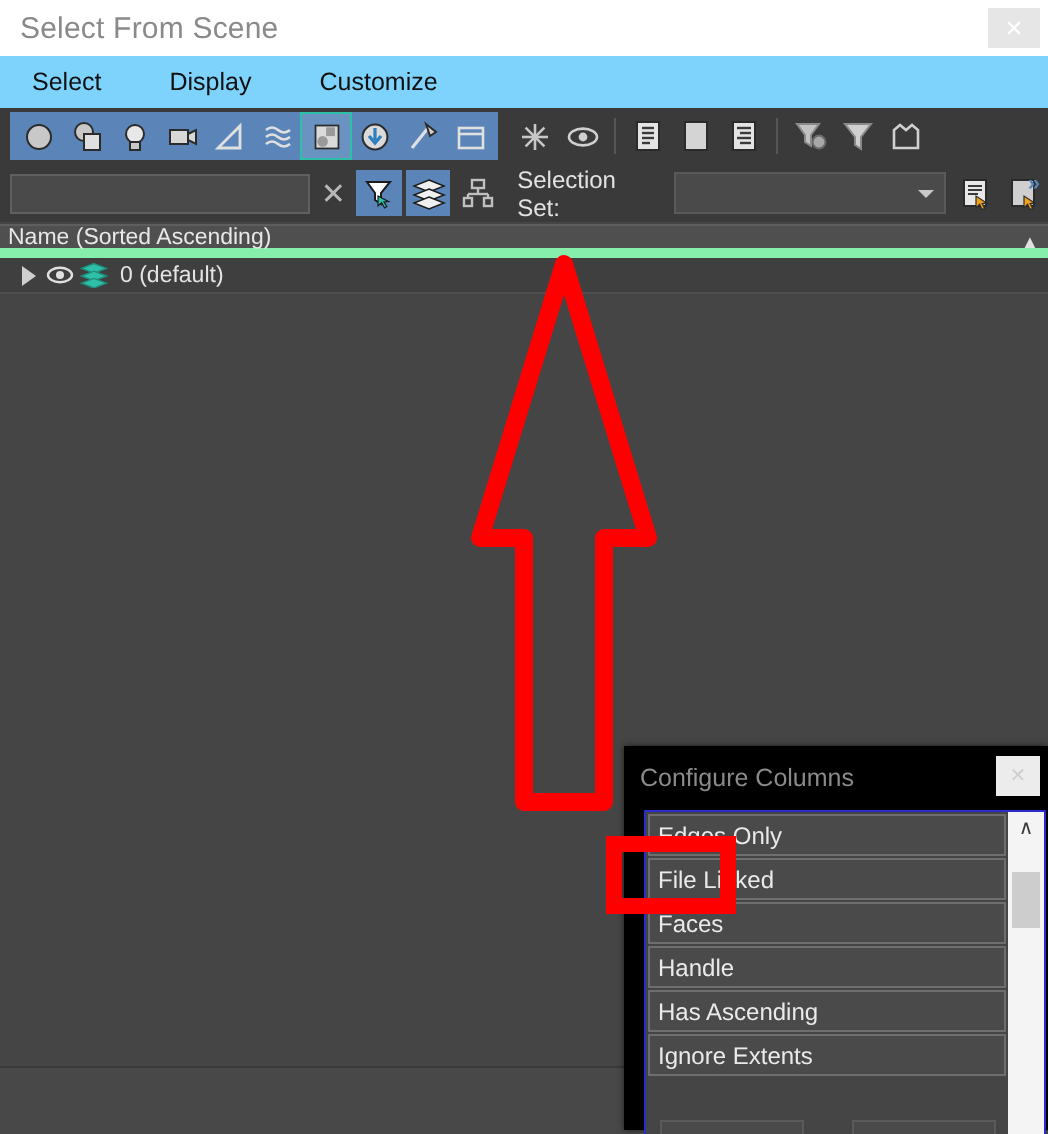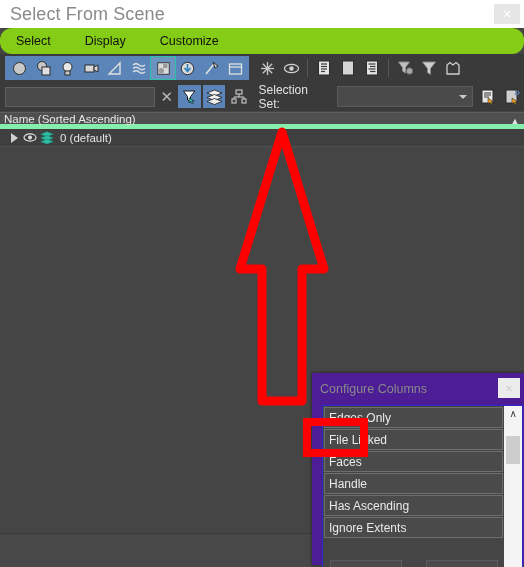--- a/index.html
+++ b/index.html
@@ -17,40 +17,39 @@
 
   
   .titlebar {
     position: absolute; left: 0; top: 0;
     width: 524px; height: 28px;
     background: #ffffff;
     display: flex; align-items: center;
   }
   .titlebar-text {
     margin-left: 10px;
-    font-size: 18px;
+    font-size: 15px;
     color: #8a8a8a;
     letter-spacing: .1px;
   }
   .title-close {
     position: absolute; right: 4px; top: 4px;
     width: 26px; height: 20px;
     background: #e6e6e6;
     display: flex; align-items: center; justify-content: center;
     color: #ffffff; font-size: 11px;
   }
 
   
   .menubar {
     position: absolute; left: 0; top: 28px;
     width: 524px; height: 26px;
-    background: #84cc16;
+    background: #7dd3fc;
     display: flex; align-items: center;
     padding-left: 14px;
-    border-radius: 12px;
   }
   .menu-item {
     font-size: 12.5px; color: #101010;
     margin-right: 30px;
     padding: 2px 2px;
   }
 
   
   .toolbar {
     position: absolute; left: 0; top: 54px;
@@ -181,21 +180,21 @@
     width: 524px; height: 34px;
     background: #484848;
     border-top: 1px solid #3a3a3a;
   }
 
   
   .cfg {
     position: absolute;
     left: 312px; top: 373px;
     width: 212px; height: 192px;
-    background: #4c1d95;
+    background: #000000;
     box-shadow: 0 0 3px rgba(0,0,0,.6);
   }
   .cfg-title {
     height: 32px;
     display: flex; align-items: center;
     position: relative;
   }
   .cfg-title-text {
     margin-left: 8px; font-size: 12.5px; color: #8a8a8a;
   }

